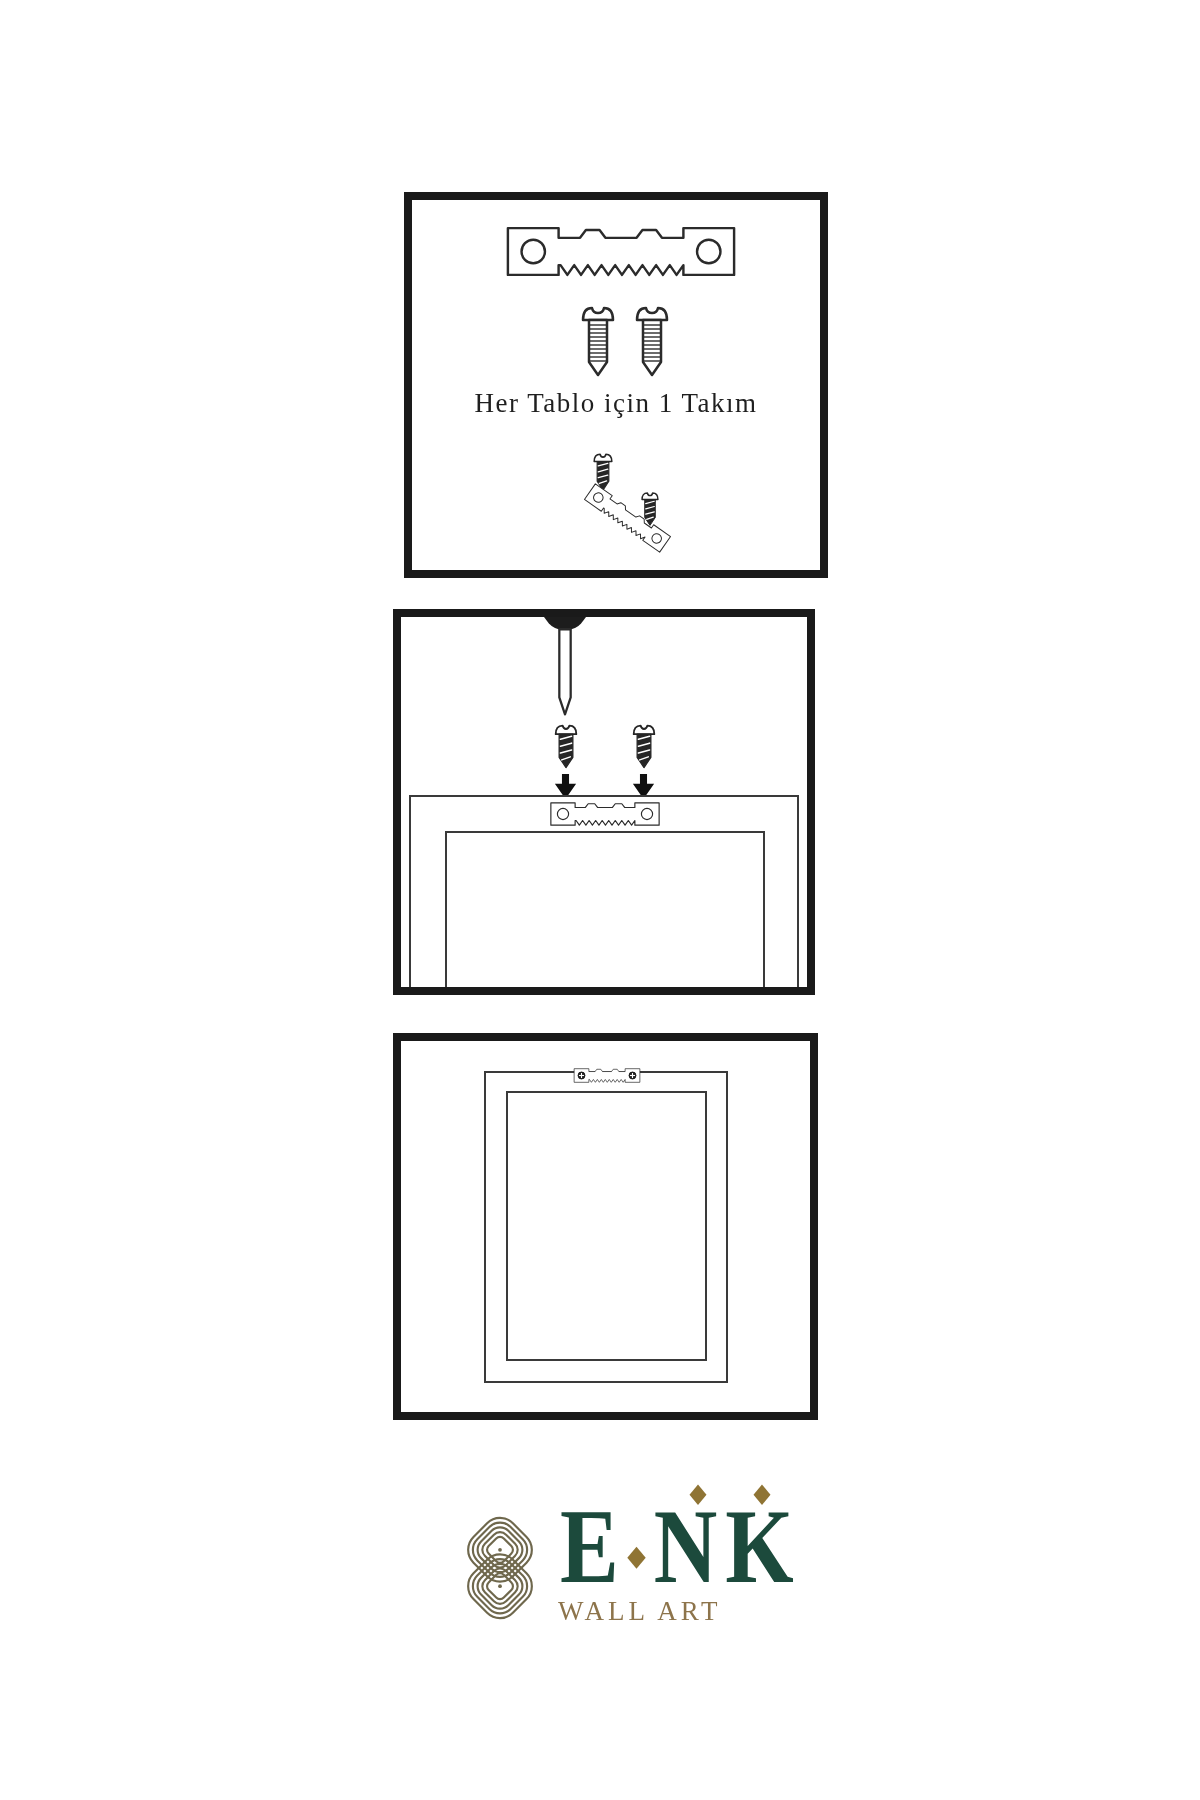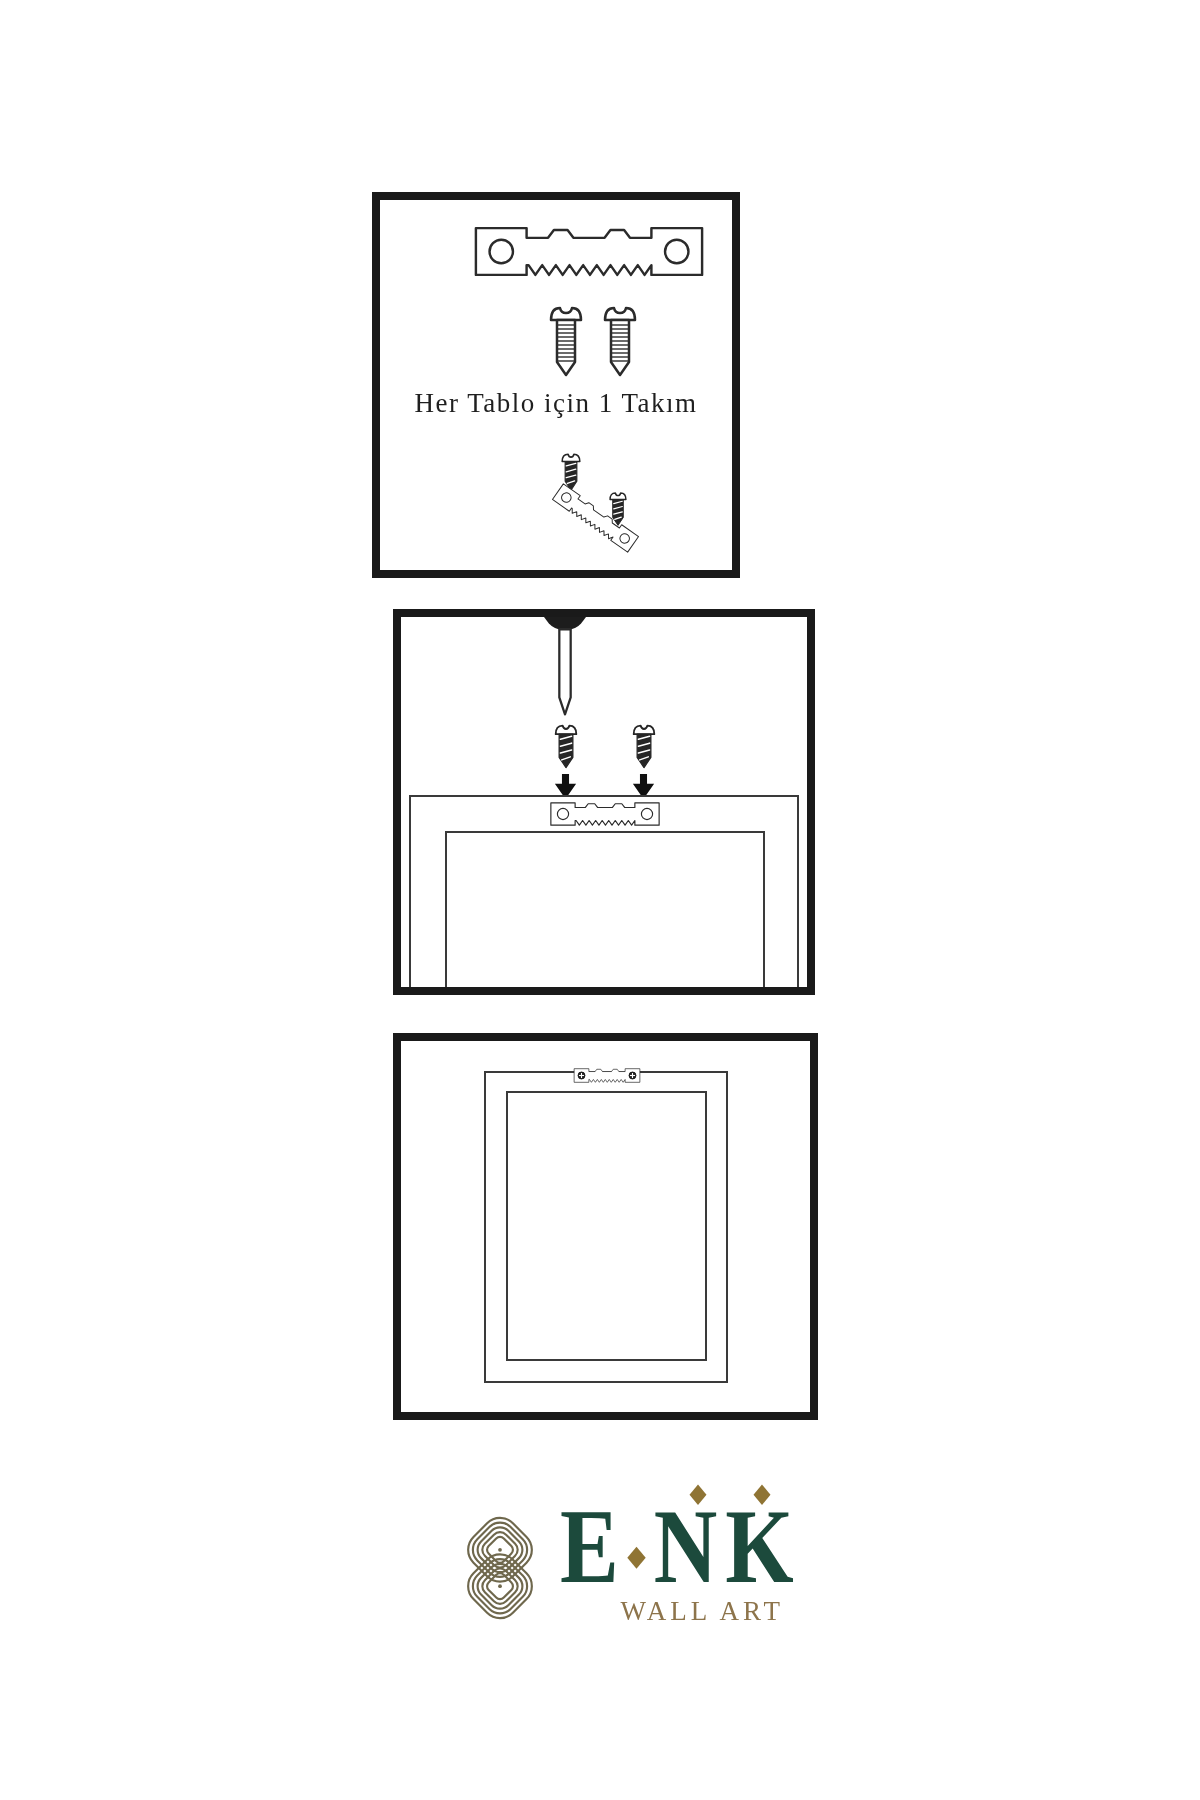--- a/index.html
+++ b/index.html
@@ -1,39 +1,39 @@
 <!DOCTYPE html>
 <html><head>
 <meta charset="utf-8">
 <style>
   html,body{margin:0;padding:0;background:#ffffff;}
   .page{position:relative;width:1200px;height:1800px;background:#ffffff;overflow:hidden;
         font-family:"Liberation Serif", serif;}
   .panel{position:absolute;box-sizing:border-box;border:8px solid #1a1a1a;background:#ffffff;overflow:hidden;}
-  .p1{left:372px;top:192px;width:368px;height:386px;}
+  .p1{left:404px;top:192px;width:424px;height:386px;}
   .p2{left:393px;top:609px;width:422px;height:386px;}
   .p3{left:393px;top:1033px;width:425px;height:387px;}
   .abs{position:absolute;}
   .caption{position:absolute;left:0;right:0;top:186px;text-align:center;
            font-size:27px;letter-spacing:1.5px;color:#1f1f1f;line-height:34px;}
   .frame-rect{position:absolute;box-sizing:border-box;border:2px solid #3a3a3a;background:#ffffff;}
   .no-bottom{border-bottom:none;}
   
   .knot{position:absolute;left:440px;top:1508px;width:120px;height:120px;}
   .brand-name{position:absolute;left:560px;top:1514px;width:222px;height:84px;
               display:flex;align-items:flex-end;gap:8px;
               font-weight:bold;font-size:88px;line-height:84px;color:#1c4a3c;
               transform:scaleY(1.2);transform-origin:center bottom;}
   .letter{display:block;}
   .dia{width:13px;height:13px;background:#8f7434;transform:rotate(45deg);}
   .dia-mid{align-self:flex-end;margin:0 3px 27px 3px;flex:0 0 auto;}
   .dia-float{position:absolute;width:12px;height:12px;top:-8px;}
   .dia-n{left:132px;}
   .dia-k{left:196px;}
-  .brand-tagline{position:absolute;left:558px;top:1596px;width:226px;text-align:right;
+  .brand-tagline{position:absolute;left:558px;top:1596px;width:226px;text-align:left;
                  font-size:27px;letter-spacing:4px;color:#8d744b;}
   svg{display:block;}
 </style>
 </head>
 <body>
 
 <svg width="0" height="0" style="position:absolute" aria-hidden="true">
   <defs>
     <symbol id="sym-hanger" viewBox="0 0 240 60">
       <path d="M4,6 H56 V16 H78 L84,8 H98 L104,16 H136 L142,8 H156 L162,16 H184 V6 H236 V54 H184 V44

